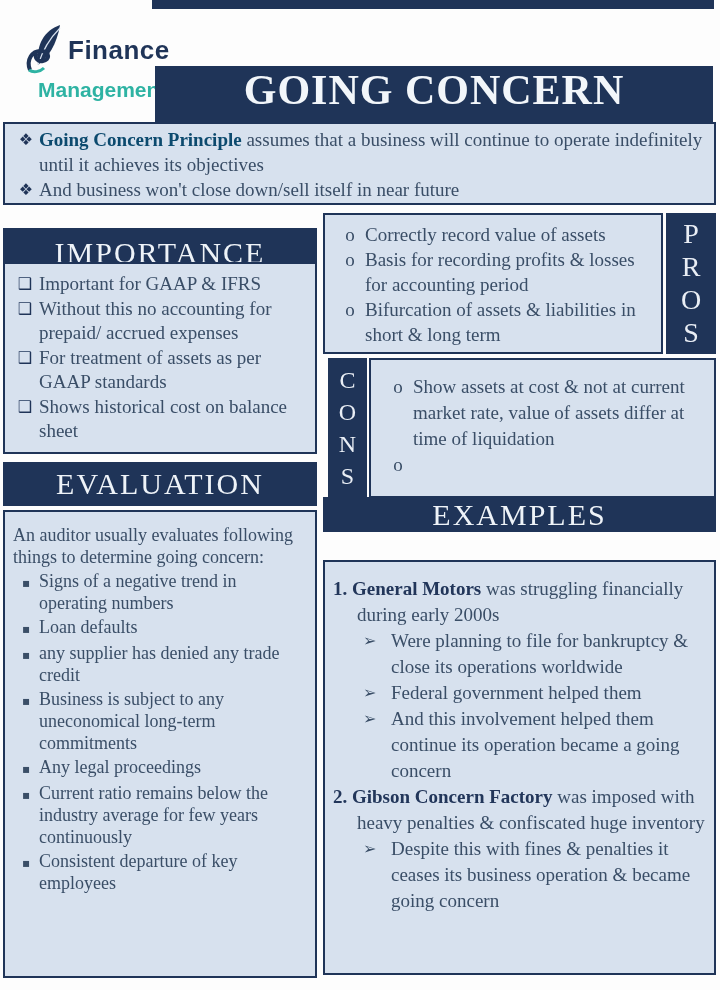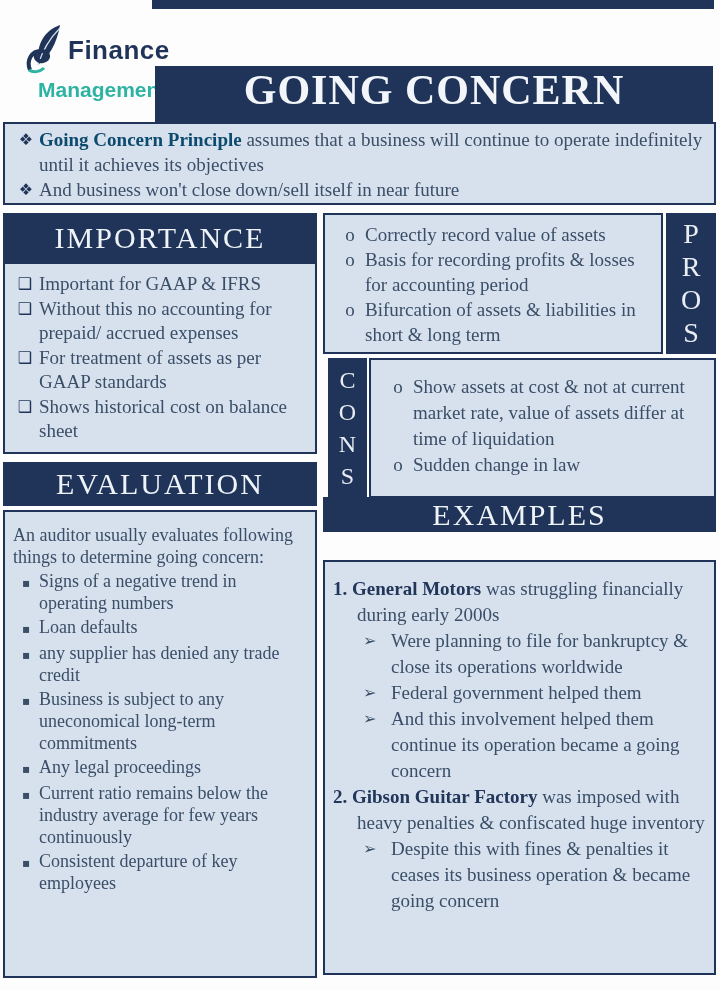--- a/index.html
+++ b/index.html
@@ -32,21 +32,21 @@
     align-items:center; justify-content:center; font-weight:bold;
     font-size:42px; line-height:1.12; letter-spacing:1px;margin-top:44px;
   }
   
   .def-box { left:3px; top:122px; width:713px; height:83px; padding:3px 10px 3px 8px; font-size:19px; line-height:25px; }
   .def-item { display:flex; }
   .def-bullet { flex:0 0 26px; text-align:center; color:#1f3458; font-family:"DejaVu Sans", sans-serif; font-size:16px; }
   .def-text { flex:1; }
   .b { font-weight:bold; color:#0c4a6e; }
   
-  .imp-header { left:3px; top:213px; width:314px; height:50px; }
+  .imp-header { left:3px; top:228px; width:314px; height:50px; }
   .imp-box { left:3px; top:262px; width:314px; height:192px; padding:8px 4px 4px 6px; font-size:19px; line-height:24px; }
   .sq-item { display:flex; margin-bottom:1px; }
   .sq-bullet { flex:0 0 28px; text-align:center; color:#1f3458; font-family:"DejaVu Sans", sans-serif; font-size:16px; }
   
   .pros-box { left:323px; top:213px; width:340px; height:141px; padding:7px 4px 4px 10px; font-size:19px; line-height:25px; }
   .o-item { display:flex; }
   .o-bullet { flex:0 0 30px; text-align:center; color:#3a4e67; }
   .vbar {
     position:absolute; background:#1f3458; color:#e9eef5;
     display:flex; flex-direction:column; align-items:center; justify-content:space-around;
@@ -153,21 +153,20 @@
     <span>N</span>
     <span>S</span>
   </div>
   <div class="panel cons-box">
     <div class="o-item">
       <span class="o-bullet">o</span>
       <span>Show assets at cost &amp; not at current market rate, value of assets differ at time of liquidation</span>
     </div>
     <div class="o-item">
       <span class="o-bullet">o</span>
-      <span>Sudden change in law</span>
     </div>
   </div>
 
   <div class="sec-header eval-header">EVALUATION</div>
   <div class="panel eval-box">
     <div class="eval-intro">An auditor usually evaluates following things to determine going concern:</div>
     <div class="dot-item">
       <span class="dot-bullet">▪</span>
       <span>Signs of a negative trend in operating numbers</span>
     </div>
@@ -210,21 +209,21 @@
     <div class="ex-sub">
       <span class="ex-arrow">➢</span>
       <span>Federal government helped them</span>
     </div>
     <div class="ex-sub">
       <span class="ex-arrow">➢</span>
       <span>And this involvement helped them continue its operation became a going concern</span>
     </div>
     <div class="ex-item">
       <span class="ex-num">2.</span>
-      <span class="ex-num">Gibson Guitar Factory</span><span> was imposed with heavy penalties &amp; confiscated huge inventory</span>
+      <span class="ex-num">Gibson Concern Factory</span><span> was imposed with heavy penalties &amp; confiscated huge inventory</span>
     </div>
     <div class="ex-sub">
       <span class="ex-arrow">➢</span>
       <span>Despite this with fines &amp; penalties it ceases its business operation &amp; became going concern</span>
     </div>
   </div>
 
 </div>
 
 </body></html>

